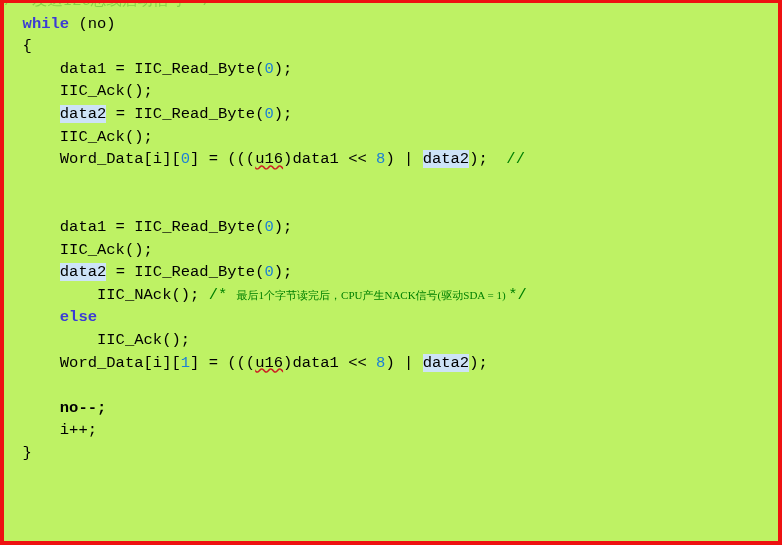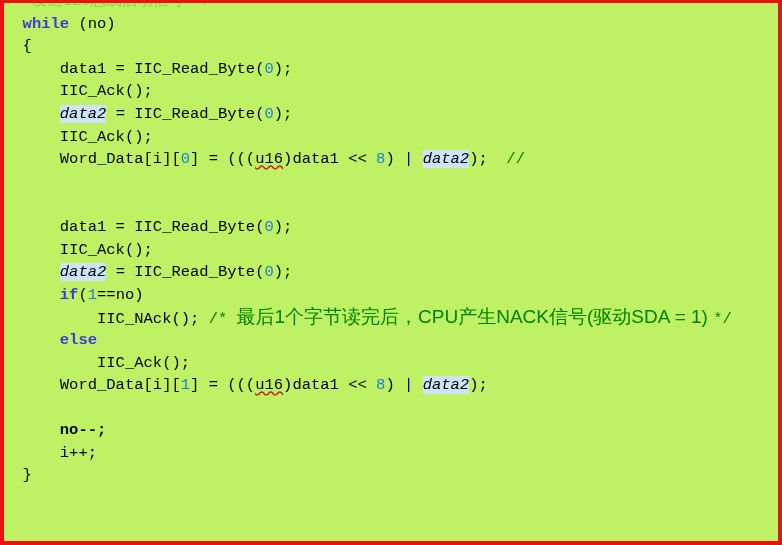--- a/index.html
+++ b/index.html
@@ -51,35 +51,34 @@
   .tok { white-space: pre; }
   .tok-plain   { color: #000000; }
   .tok-keyword { color: #3b3bd6; font-weight: bold; }
   .tok-number  { color: #1b7fd6; }
   .tok-comment { color: #008000; }
 
   
   .tok-hl {
     background: #cde3f7;
     color: #000000;
-    font-style: italic;
   }
 
   
   .tok-squiggle {
     color: #000000;
     text-decoration: underline wavy #cc2222;
     text-decoration-skip-ink: none;
     text-align: center;
   }
 
   
   .cjk {
-    font-family: Liberation Sans, sans-serif;
-    font-size: 19px;
+    font-family: Liberation Serif, serif;
+    font-size: 11px;
   }
 
   
   .clipped-top {
     opacity: 0.28;
   }
   .clipped-bottom {
     opacity: 0.16;
   }
 </style>
@@ -94,21 +93,20 @@
       <div class="code-line"><span class="tok tok-plain" style="color: rgb(0, 0, 0);">      data1 = IIC_Read_Byte(</span><span class="tok tok-number" style="color: rgb(27, 127, 214);">0</span><span class="tok tok-plain" style="color: rgb(0, 0, 0);">);</span></div>
       <div class="code-line"><span class="tok tok-plain" style="color: rgb(0, 0, 0);">      IIC_Ack();</span></div>
       <div class="code-line"><span class="tok tok-plain" style="color: rgb(0, 0, 0);">      </span><span class="tok tok-hl" style="background: rgb(205, 227, 247); color: rgb(0, 0, 0);">data2</span><span class="tok tok-plain" style="color: rgb(0, 0, 0);"> = IIC_Read_Byte(</span><span class="tok tok-number" style="color: rgb(27, 127, 214);">0</span><span class="tok tok-plain" style="color: rgb(0, 0, 0);">);</span></div>
       <div class="code-line"><span class="tok tok-plain" style="color: rgb(0, 0, 0);">      IIC_Ack();</span></div>
       <div class="code-line"><span class="tok tok-plain" style="color: rgb(0, 0, 0);">      Word_Data[i][</span><span class="tok tok-number" style="color: rgb(27, 127, 214);">0</span><span class="tok tok-plain" style="color: rgb(0, 0, 0);">] = (((</span><span class="tok tok-squiggle" style="text-decoration: underline wavy rgb(204, 34, 34); color: rgb(0, 0, 0);">u16</span><span class="tok tok-plain" style="color: rgb(0, 0, 0);">)data1 &lt;&lt; </span><span class="tok tok-number" style="color: rgb(27, 127, 214);">8</span><span class="tok tok-plain" style="color: rgb(0, 0, 0);">) | </span><span class="tok tok-hl" style="background: rgb(205, 227, 247); color: rgb(0, 0, 0);">data2</span><span class="tok tok-plain" style="color: rgb(0, 0, 0);">);  </span><span class="tok tok-comment" style="color: rgb(0, 128, 0);">//</span></div>
       <div class="code-line blank">&nbsp;</div>
       <div class="code-line blank">&nbsp;</div>
       <div class="code-line"><span class="tok tok-plain" style="color: rgb(0, 0, 0);">      data1 = IIC_Read_Byte(</span><span class="tok tok-number" style="color: rgb(27, 127, 214);">0</span><span class="tok tok-plain" style="color: rgb(0, 0, 0);">);</span></div>
       <div class="code-line"><span class="tok tok-plain" style="color: rgb(0, 0, 0);">      IIC_Ack();</span></div>
       <div class="code-line"><span class="tok tok-plain" style="color: rgb(0, 0, 0);">      </span><span class="tok tok-hl" style="background: rgb(205, 227, 247); color: rgb(0, 0, 0);">data2</span><span class="tok tok-plain" style="color: rgb(0, 0, 0);"> = IIC_Read_Byte(</span><span class="tok tok-number" style="color: rgb(27, 127, 214);">0</span><span class="tok tok-plain" style="color: rgb(0, 0, 0);">);</span></div>
-      <div class="code-line"><span class="tok tok-plain" style="color: rgb(0, 0, 0);">      </span><span class="tok tok-keyword" style="color: rgb(59, 59, 214);">if</span><span class="tok tok-plain" style="color: rgb(0, 0, 0);">(</span><span class="tok tok-number" style="color: rgb(27, 127, 214);">1</span><span class="tok tok-plain" style="color: rgb(0, 0, 0);">==no)</span></div>
       <div class="code-line"><span class="tok tok-plain" style="color: rgb(0, 0, 0);">          IIC_NAck(); </span><span class="tok tok-comment" style="color: rgb(0, 128, 0);">/* </span><span class="tok tok-comment cjk" style="color: rgb(0, 128, 0);">最后1个字节读完后，CPU产生NACK信号(驱动SDA = 1) </span><span class="tok tok-comment" style="color: rgb(0, 128, 0);">*/</span></div>
       <div class="code-line"><span class="tok tok-plain" style="color: rgb(0, 0, 0);">      </span><span class="tok tok-keyword" style="color: rgb(59, 59, 214);">else</span></div>
       <div class="code-line"><span class="tok tok-plain" style="color: rgb(0, 0, 0);">          IIC_Ack();</span></div>
       <div class="code-line"><span class="tok tok-plain" style="color: rgb(0, 0, 0);">      Word_Data[i][</span><span class="tok tok-number" style="color: rgb(27, 127, 214);">1</span><span class="tok tok-plain" style="color: rgb(0, 0, 0);">] = (((</span><span class="tok tok-squiggle" style="text-decoration: underline wavy rgb(204, 34, 34); color: rgb(0, 0, 0);">u16</span><span class="tok tok-plain" style="color: rgb(0, 0, 0);">)data1 &lt;&lt; </span><span class="tok tok-number" style="color: rgb(27, 127, 214);">8</span><span class="tok tok-plain" style="color: rgb(0, 0, 0);">) | </span><span class="tok tok-hl" style="background: rgb(205, 227, 247); color: rgb(0, 0, 0);">data2</span><span class="tok tok-plain" style="color: rgb(0, 0, 0);">);</span></div>
       <div class="code-line blank">&nbsp;</div>
       <div class="code-line"><span class="tok tok-plain" style="color: rgb(0, 0, 0); font-weight: bold;">      no--;</span></div>
       <div class="code-line"><span class="tok tok-plain" style="color: rgb(0, 0, 0);">      i++;</span></div>
       <div class="code-line"><span class="tok tok-plain" style="color: rgb(0, 0, 0);">  }</span></div>
     </div>
 </div>

